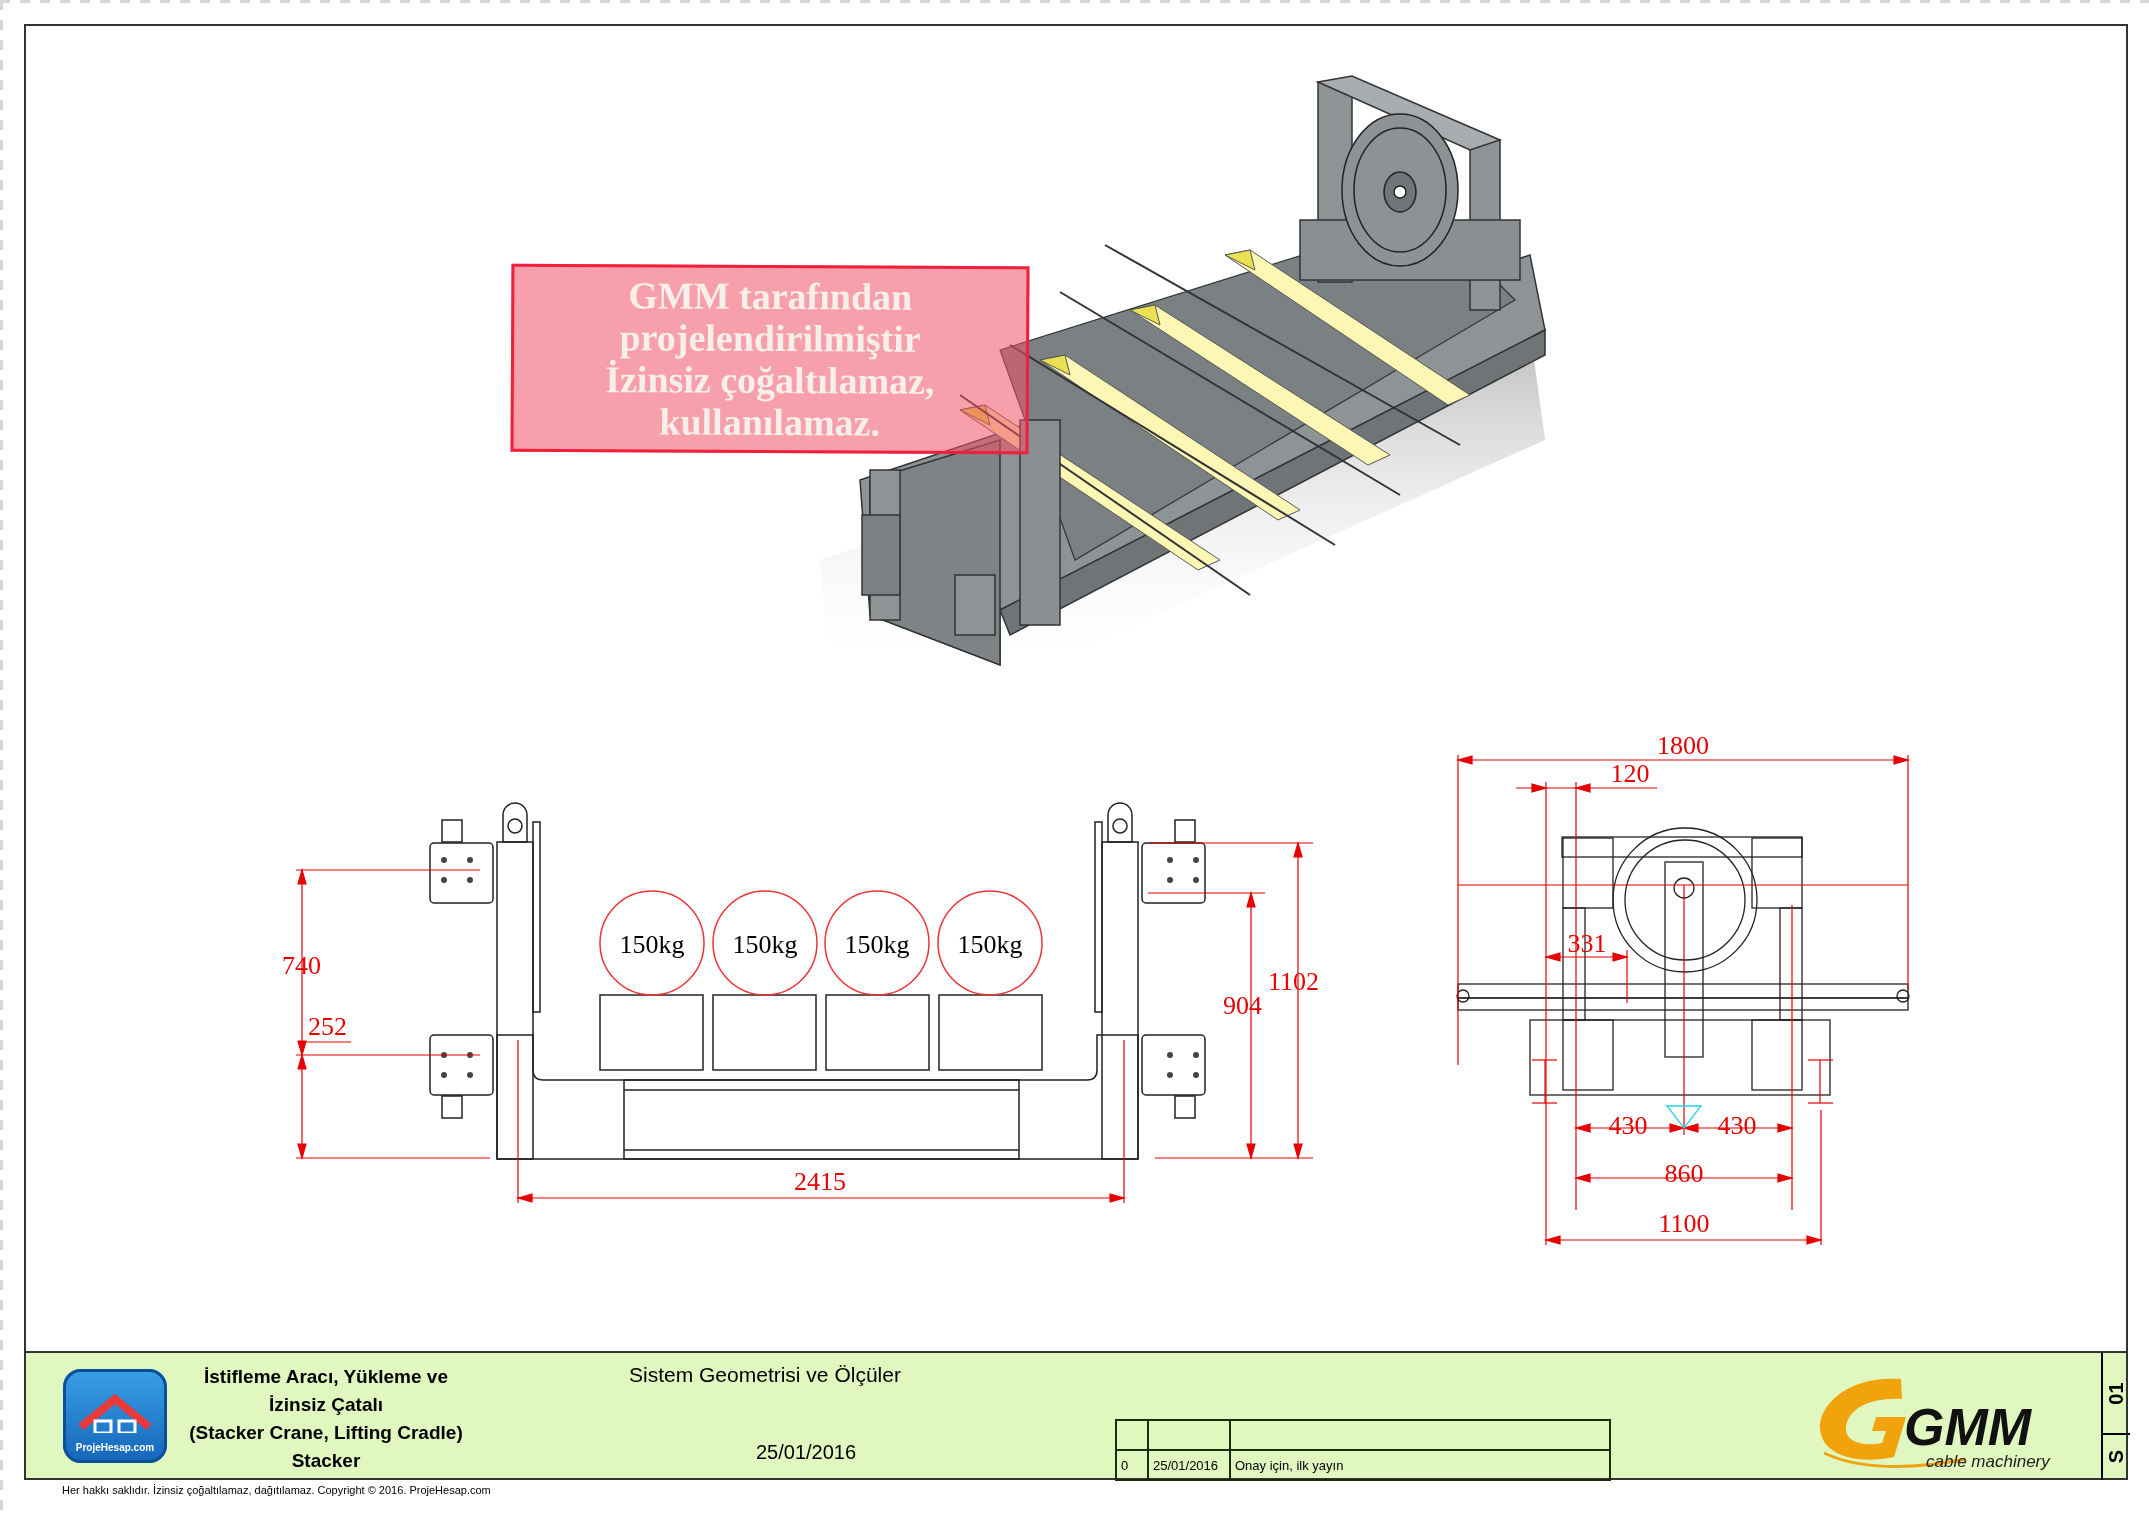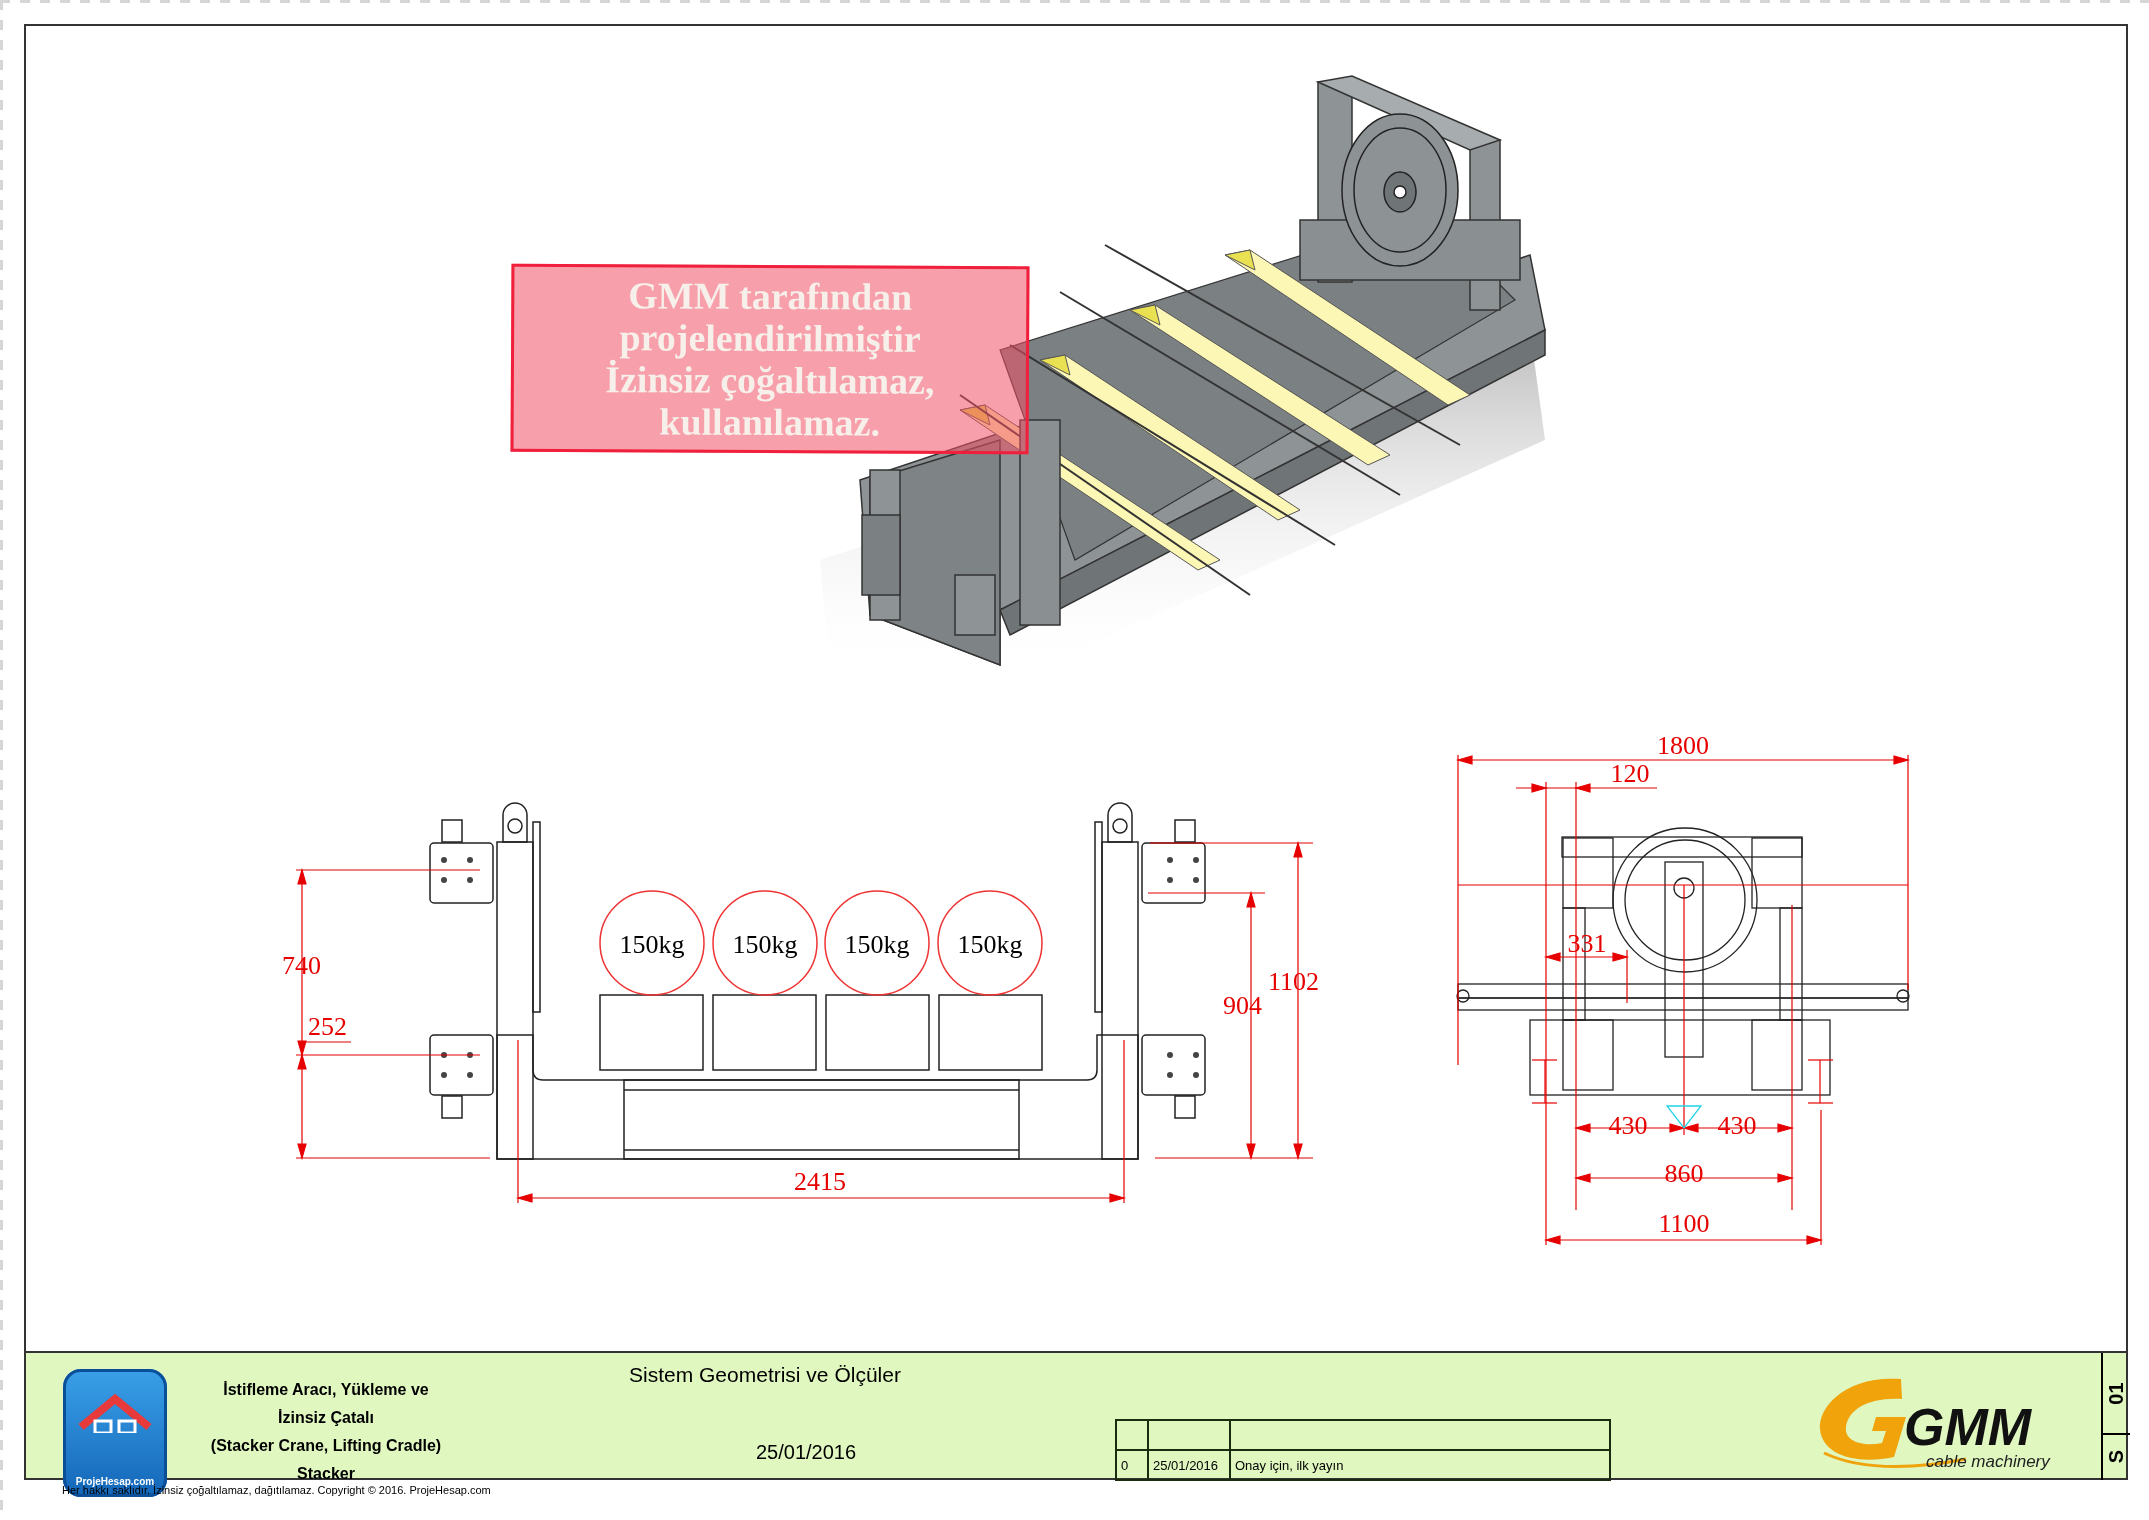--- a/index.html
+++ b/index.html
@@ -15,28 +15,28 @@
   .dimtxt { font-family:"Liberation Serif", serif; fill:#e60000; font-size:26px; }
   .kgtxt { font-family:"Liberation Serif", serif; fill:#000; font-size:26px; }
   .watermark { position:absolute; left:511px; top:265px; width:518px; height:188px;
     background:rgba(240,80,100,0.55); border:3px solid #f0203c; box-sizing:border-box;
     transform:rotate(0.3deg); display:flex; flex-direction:column; align-items:center;
     justify-content:center; text-align:center; }
   .watermark span { font-family:"Liberation Serif", serif; font-weight:bold; color:#f7efe9;
     font-size:38px; line-height:42px; display:block; }
   .titleblock { position:absolute; left:24px; top:1351px; width:2104px; height:129px;
     background:#e0f7c0; border:2px solid #333; box-sizing:border-box; }
-  .logo-ph { position:absolute; left:37px; top:16px; width:104px; height:128px;
+  .logo-ph { position:absolute; left:37px; top:16px; width:104px; height:94px;
     border-radius:18px; background:linear-gradient(180deg,#3aa0e8,#1466b8);
     box-shadow: inset 0 0 0 3px #0c4f99; }
   .logo-ph .roof { position:absolute; left:14px; top:24px; width:76px; height:40px; }
   .logo-ph .site { position:absolute; left:0; bottom:10px; width:104px; text-align:center;
     color:#fff; font-size:10px; font-weight:bold; }
   .proj-title { position:absolute; left:150px; top:10px; width:300px; text-align:center;
-    font-weight:bold; font-size:16px; line-height:28px; color:#000;margin-top:13px; }
+    font-weight:bold; font-size:19px; line-height:28px; color:#000; }
   .sheet-title { position:absolute; left:603px; top:10px; font-size:21px; color:#000; }
   .sheet-date { position:absolute; left:730px; top:88px; font-size:20px; color:#000; }
   .rev-table { position:absolute; left:1089px; top:66px; border-collapse:collapse; }
   .rev-table td { border:2px solid #1a2b10; height:28px; padding:0 4px; font-size:13px;
     color:#000; font-family:"Liberation Sans Narrow","Liberation Sans", sans-serif; }
   .gmm-logo { position:absolute; left:1780px; top:14px; width:290px; height:105px; }
   .sheetno { position:absolute; left:2075px; top:0px; width:27px; height:127px;
     border-left:2px solid #000; }
   .sheetno .cell { position:absolute; left:0; width:27px; display:flex; align-items:center;
     justify-content:center; font-weight:bold; font-size:20px; }

